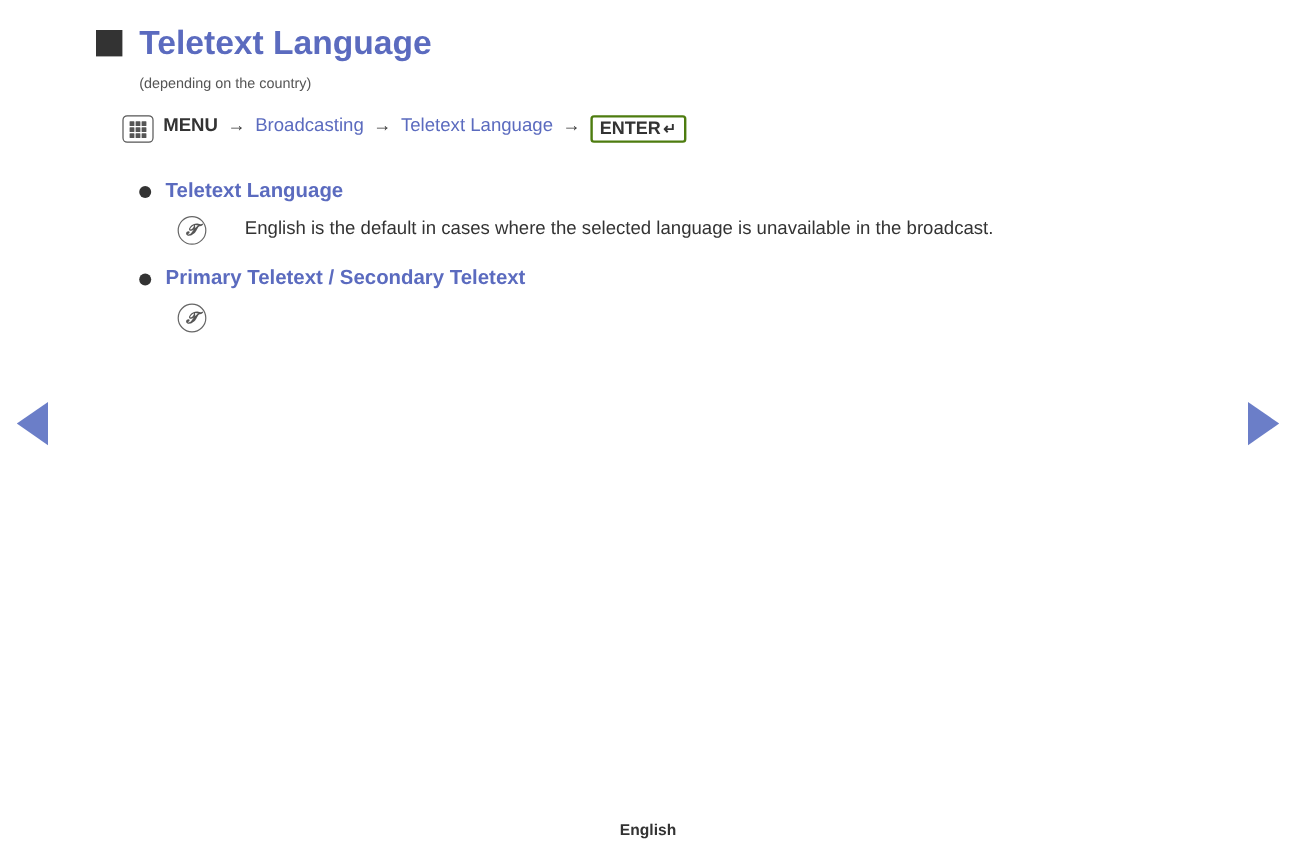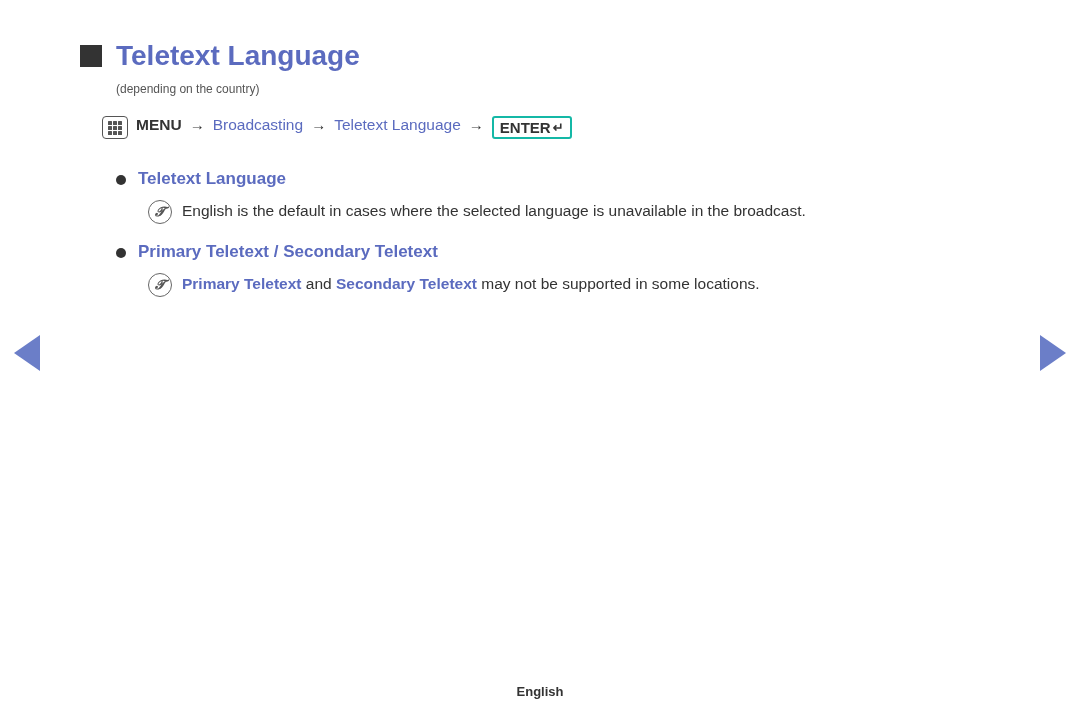--- a/index.html
+++ b/index.html
@@ -16,21 +16,21 @@
       font-size: 16px;
       color: #333333;
       overflow: hidden;
       position: relative;
     }
 
     .page-container {
       width: 100%;
       height: 100%;
       position: relative;
-      padding: 40px 80px 40px 80px;
+      padding: 20px 80px 40px 80px;
     }
 
     
     .nav-arrow-left {
       position: absolute;
       left: 12px;
       top: 50%;
       transform: translateY(-50%);
       width: 30px;
       height: 40px;
@@ -144,21 +144,21 @@
     }
 
     .menu-link {
       color: #5b6bbf;
       font-weight: 400;
     }
 
     .enter-box {
       display: inline-flex;
       align-items: center;
-      border: 2px solid #14b8a6;
+      border: 2px solid #4d7c0f;
       border-radius: 3px;
       padding: 1px 6px;
       font-weight: 700;
       font-size: 15px;
       color: #333;
       position: relative;
     }
 
     .enter-arrow {
       font-size: 13px;
@@ -215,20 +215,21 @@
       font-style: italic;
       font-size: 13px;
       color: #555;
       font-weight: 600;
     }
 
     .note-text {
       font-size: 15.5px;
       color: #333;
       line-height: 1.6;
+      margin-left: 22px;
     }
 
     .blue-text {
       color: #5b6bbf;
       font-weight: 600;
     }
 
     
     .footer {
       position: absolute;
@@ -298,23 +299,20 @@
     </div>
   </div>
 
   <div class="bullet-section">
     <div class="bullet-item">
       <div class="bullet-dot"></div>
       <span class="bullet-label">Primary Teletext / Secondary Teletext</span>
     </div>
     <div class="note-item">
       <div class="note-icon">𝓣</div>
-      <p class="note-text">
-        <span class="blue-text">Primary Teletext</span><span> and </span><span class="blue-text">Secondary Teletext</span><span> may not be supported in some locations.</span>
-      </p>
     </div>
   </div>
 
   <div class="footer">
     <span>English</span>
   </div>
 
 </div>
 
 </body></html>

